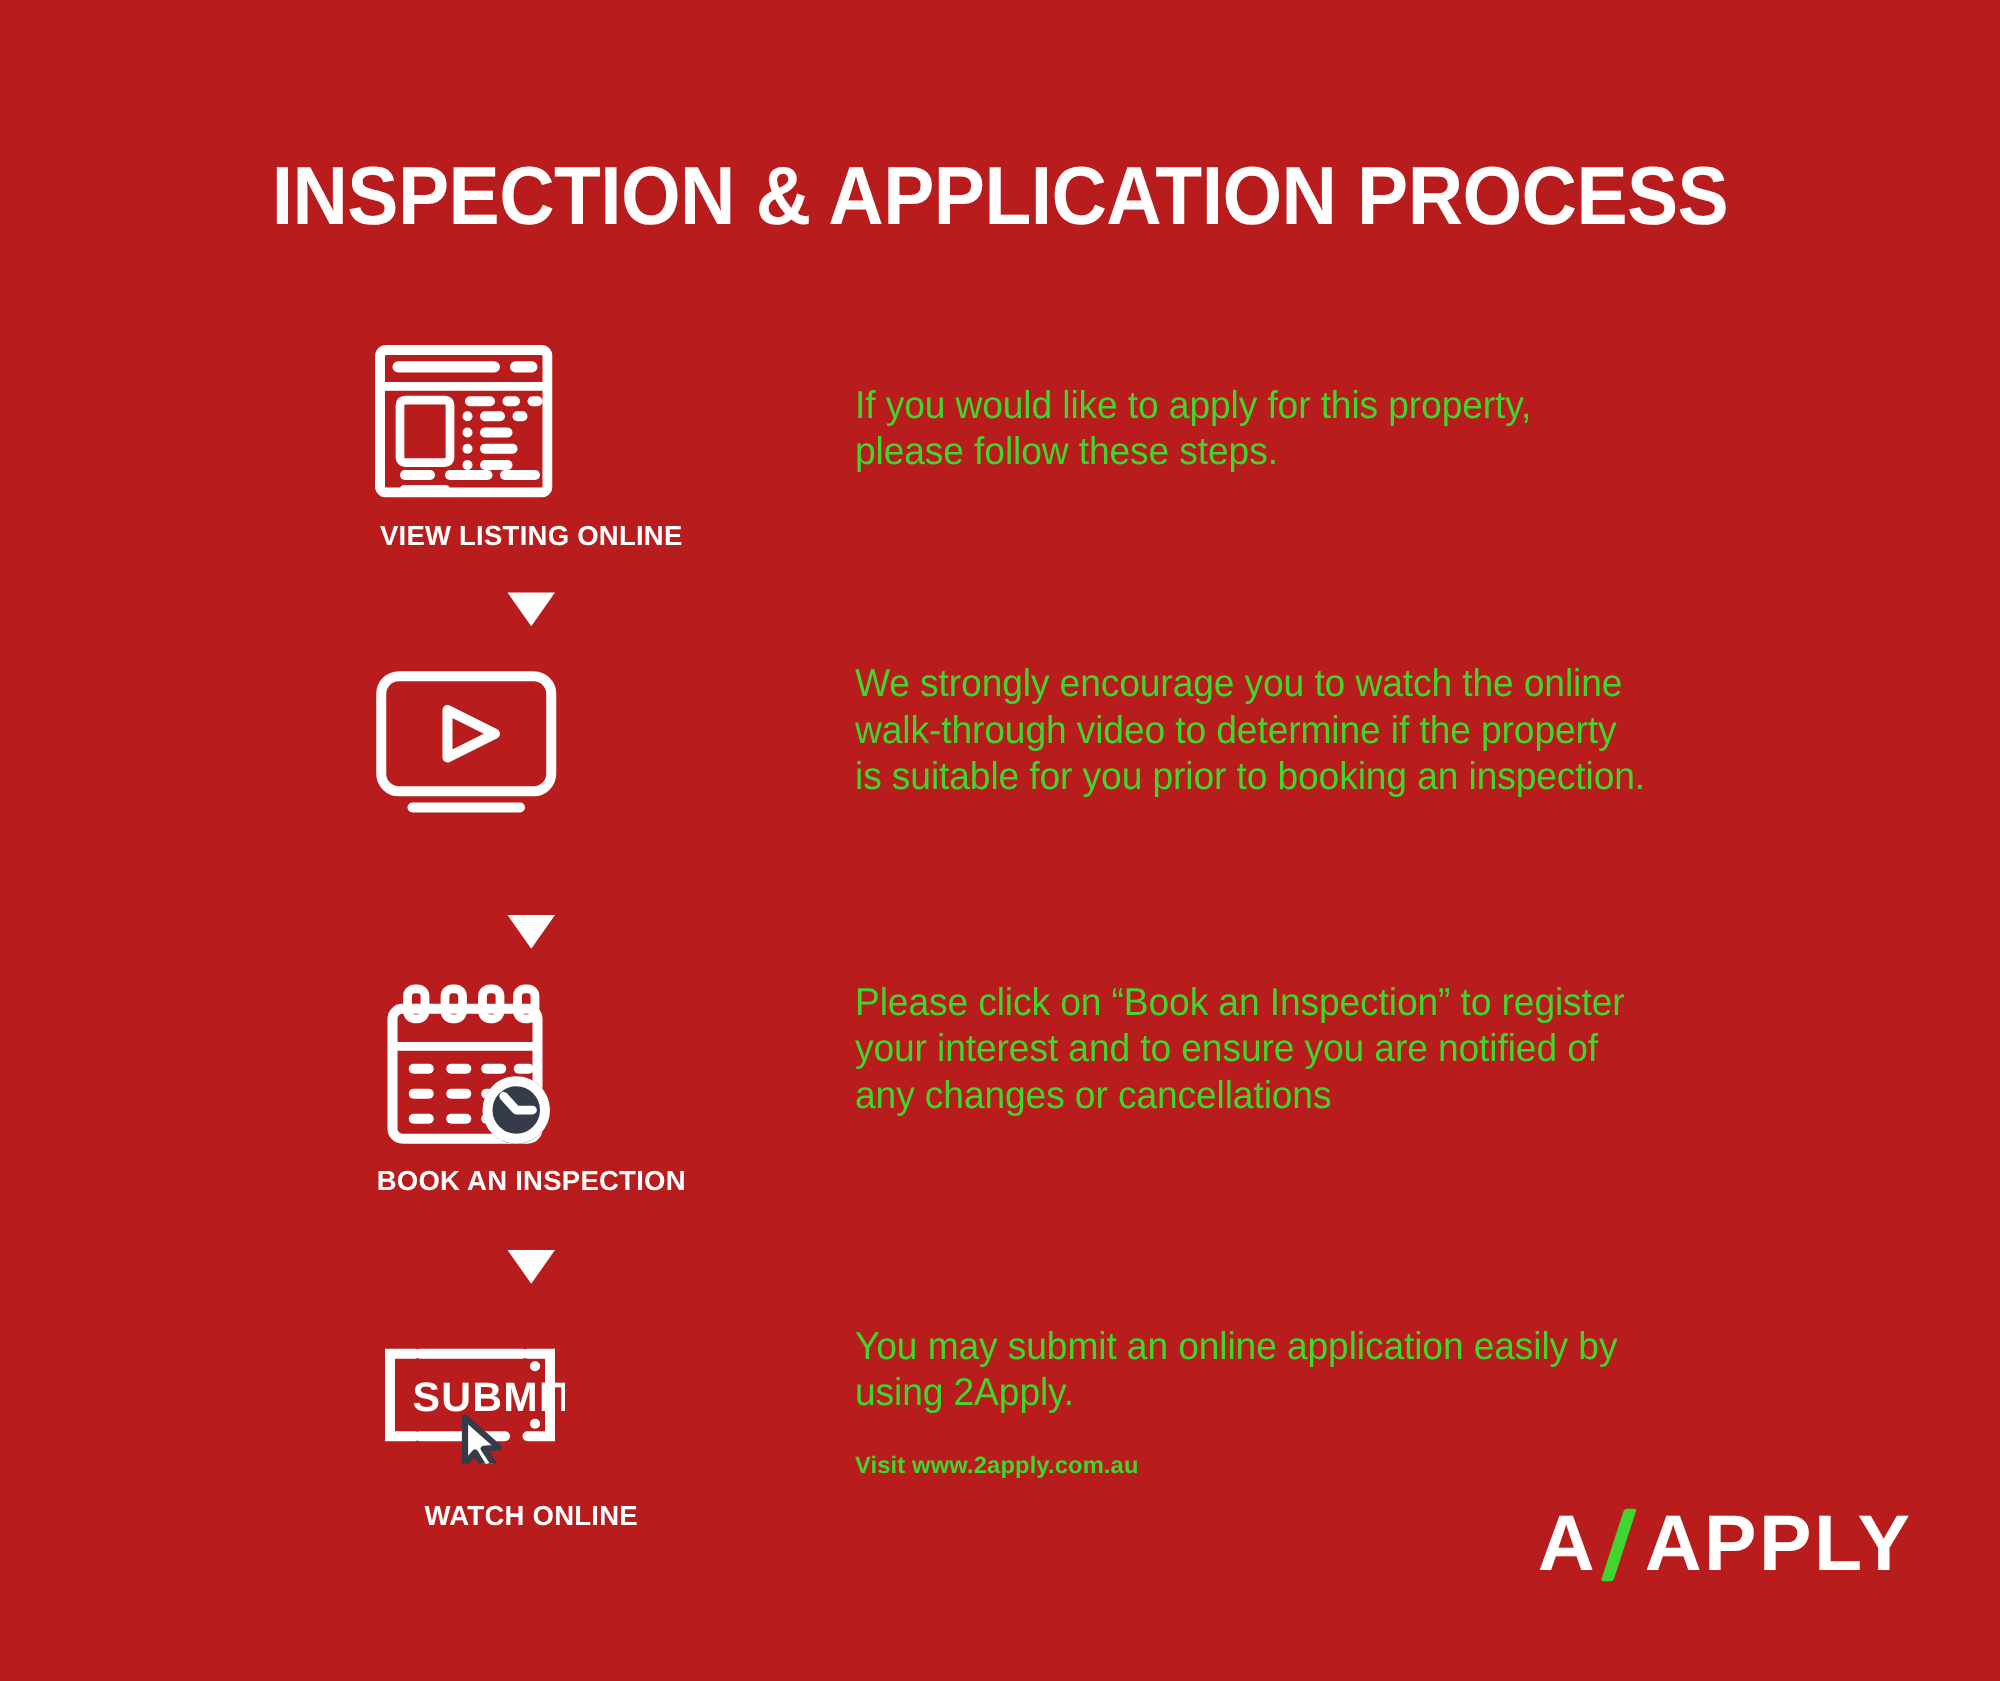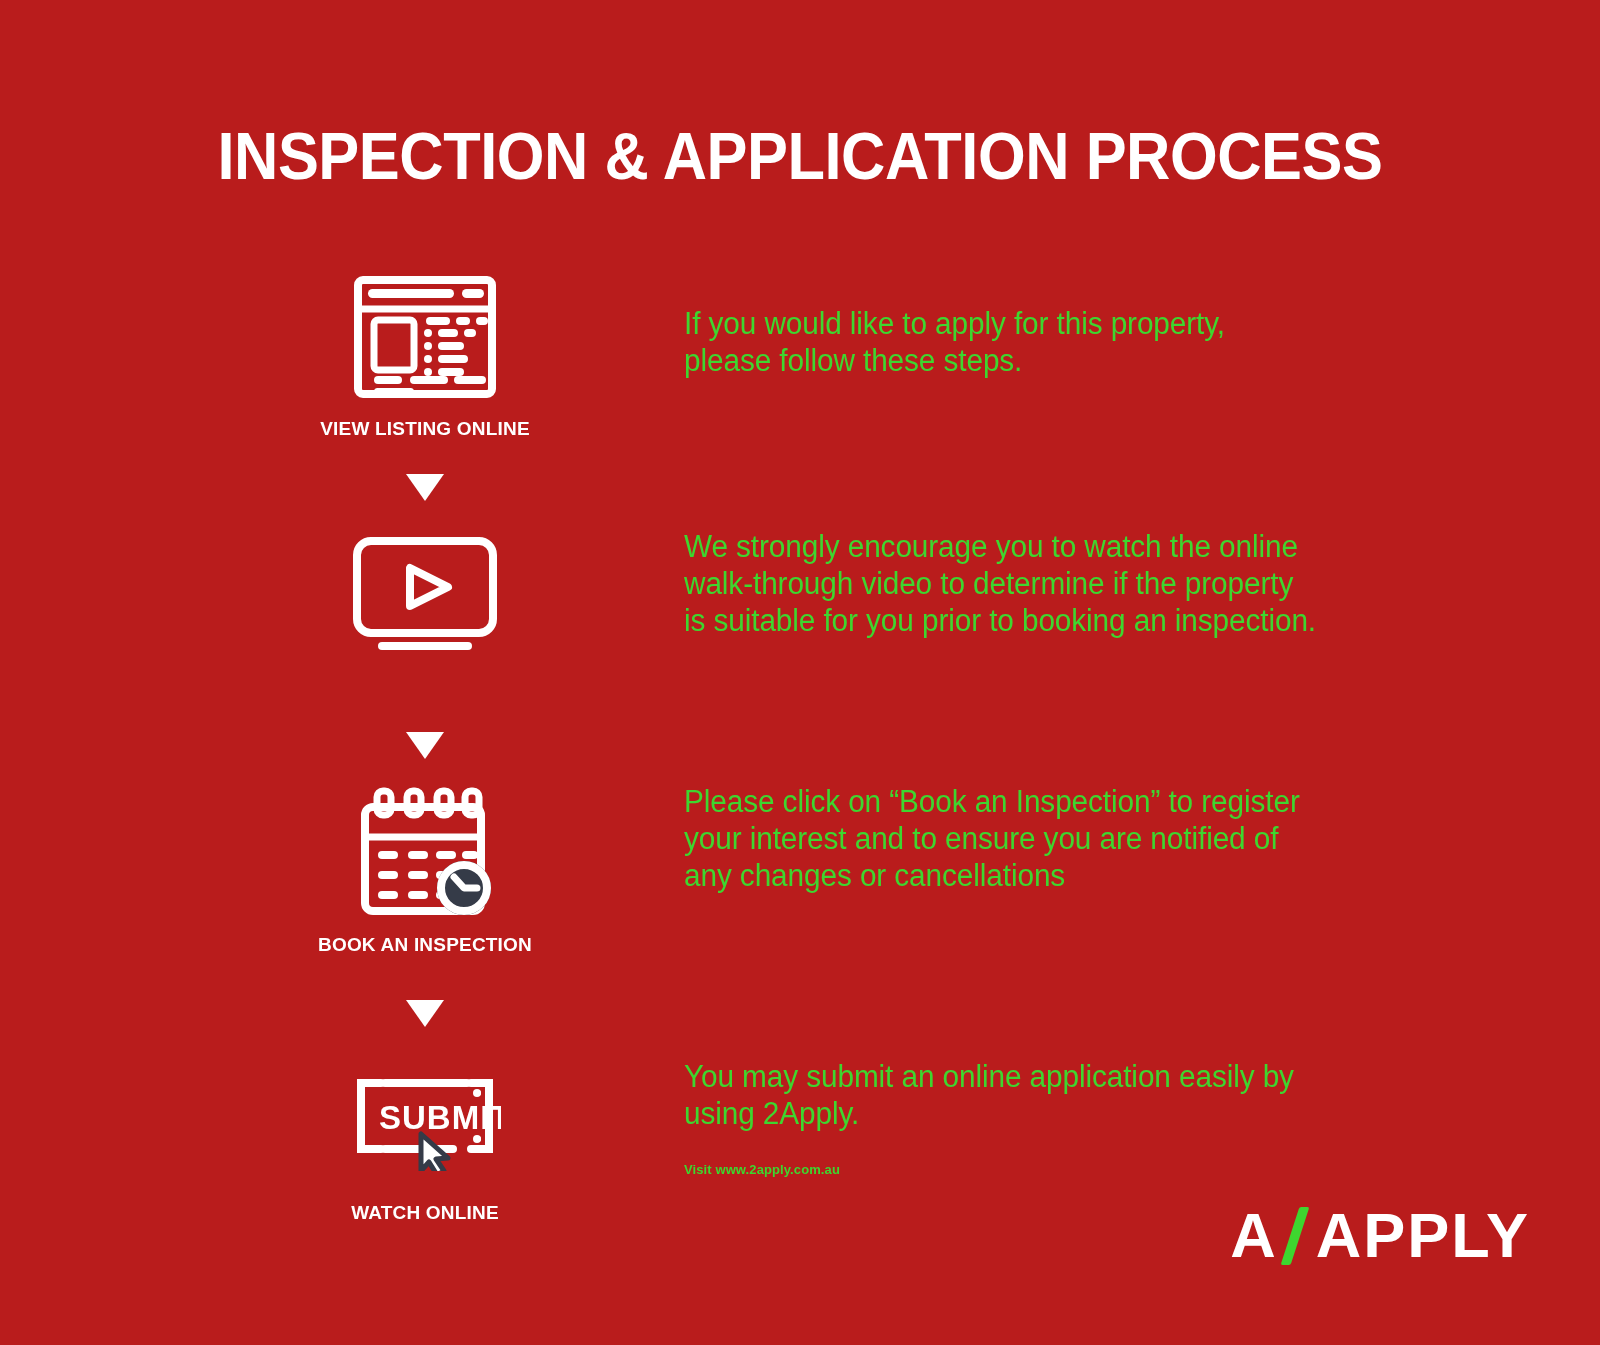--- a/index.html
+++ b/index.html
@@ -46,26 +46,25 @@
   }
   .step {
     position: relative;
     width: 250px;
     text-align: center;
   }
   .step-icon {
     height: 150px;
     display: flex;
     align-items: center;
-    justify-content: center;
   }
   .step-label {
     color: #ffffff;
     font-weight: bold;
-    font-size: 19px;
+    font-size: 22px;
     letter-spacing: 0.2px;
     line-height: 26px;
     margin-top: 4px;
     white-space: pre-line;
   }
   .arrow {
     width: 250px;
     display: flex;
     justify-content: center;
     align-items: center;
@@ -104,21 +103,21 @@
   #copy-2 { left: 684px; top: 528px;  width: 760px; }
   #copy-3 { left: 684px; top: 783px;  width: 740px; }
   #copy-4 { left: 684px; top: 1058px; width: 740px; }
 
   .visit {
     position: absolute;
     left: 684px;
     top: 1162px;
     color: #3ed62f;
     font-weight: bold;
-    font-size: 13px;
+    font-size: 19px;
     letter-spacing: 0.1px;
   }
 
   
   .logo {
     position: absolute;
     right: 70px;
     bottom: 78px;
     display: flex;
     align-items: center;

